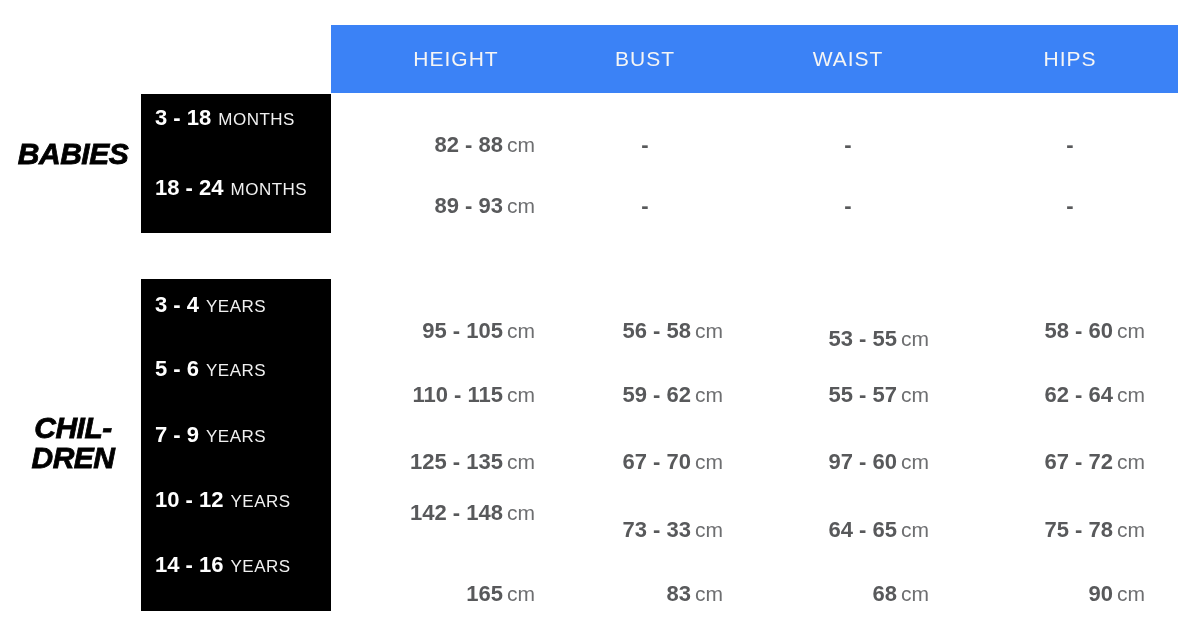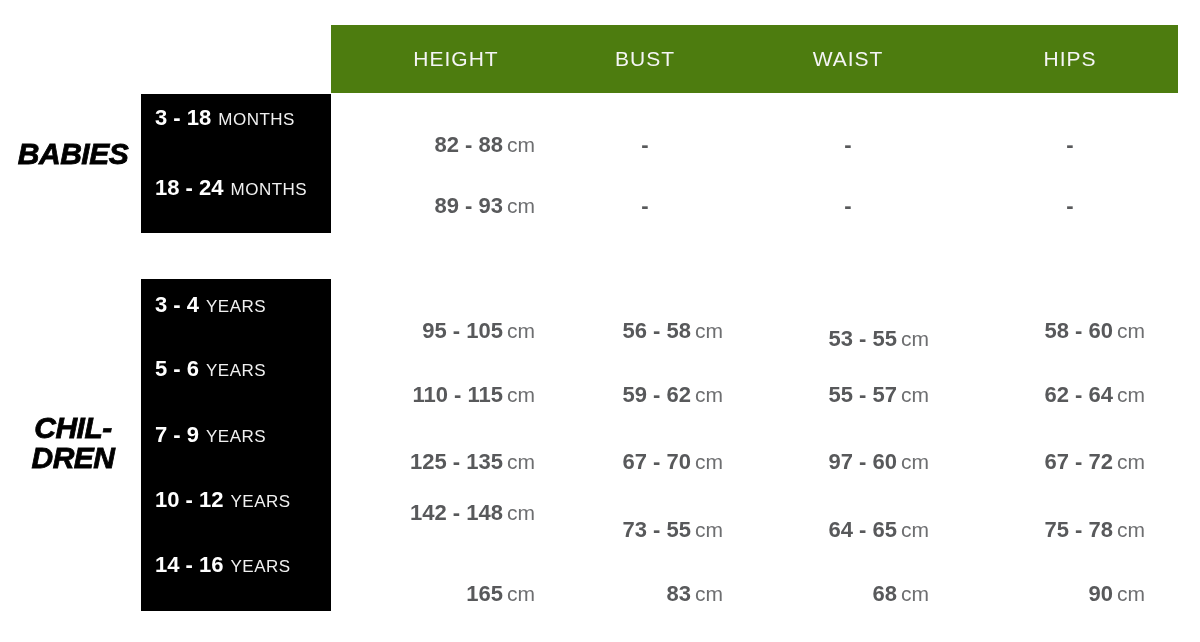--- a/index.html
+++ b/index.html
@@ -1,20 +1,20 @@
 <!DOCTYPE html>
 <html><head>
 <meta charset="utf-8">
 <style>
   * { margin:0; padding:0; box-sizing:border-box; }
   html,body { background:#ffffff; }
   body { font-family:"Liberation Sans","DejaVu Sans",sans-serif; }
   .canvas { position:relative; width:1200px; height:642px; background:#ffffff; overflow:hidden; }
 
-  .header-bar { position:absolute; left:331px; top:25px; width:847px; height:68px; background:#4d7c0f; }
+  .header-bar { position:absolute; left:331px; top:25px; width:847px; height:68px; background:#3b82f6; }
   .hcell { position:absolute; top:0; height:68px; line-height:68px; transform:translateX(-50%);
            color:#f5f5f5; font-size:21px; font-weight:400; letter-spacing:1px; white-space:nowrap; }
 
   .black-box { position:absolute; background:#000000; }
   .babies-box { left:141px; top:94px; width:190px; height:139px; }
   .children-box { left:141px; top:279px; width:190px; height:332px; }
 
   .group-label { position:absolute; transform:translateY(-50%); color:#000000;
                  font-style:italic; font-weight:900; font-size:30px; line-height:30px;
                  letter-spacing:-0.5px; white-space:pre-line; -webkit-text-stroke:0.8px #000; }
@@ -136,21 +136,21 @@
     <span class="v-num">67 - 72</span><span class="v-unit">cm</span>
   </div>
 
   <div class="row-label" style="top:500px">
     <span class="rl-num">10 - 12</span><span class="rl-unit">YEARS</span>
   </div>
   <div class="val col-h" style="top:498px">
     <span class="v-num">142 - 148</span><span class="v-unit">cm</span>
   </div>
   <div class="val col-b" style="top:515px">
-    <span class="v-num">73 - 55</span><span class="v-unit">cm</span>
+    <span class="v-num">73 - 33</span><span class="v-unit">cm</span>
   </div>
   <div class="val col-w" style="top:515px">
     <span class="v-num">64 - 65</span><span class="v-unit">cm</span>
   </div>
   <div class="val col-p" style="top:515px">
     <span class="v-num">75 - 78</span><span class="v-unit">cm</span>
   </div>
 
   <div class="row-label" style="top:565px">
     <span class="rl-num">14 - 16</span><span class="rl-unit">YEARS</span>

